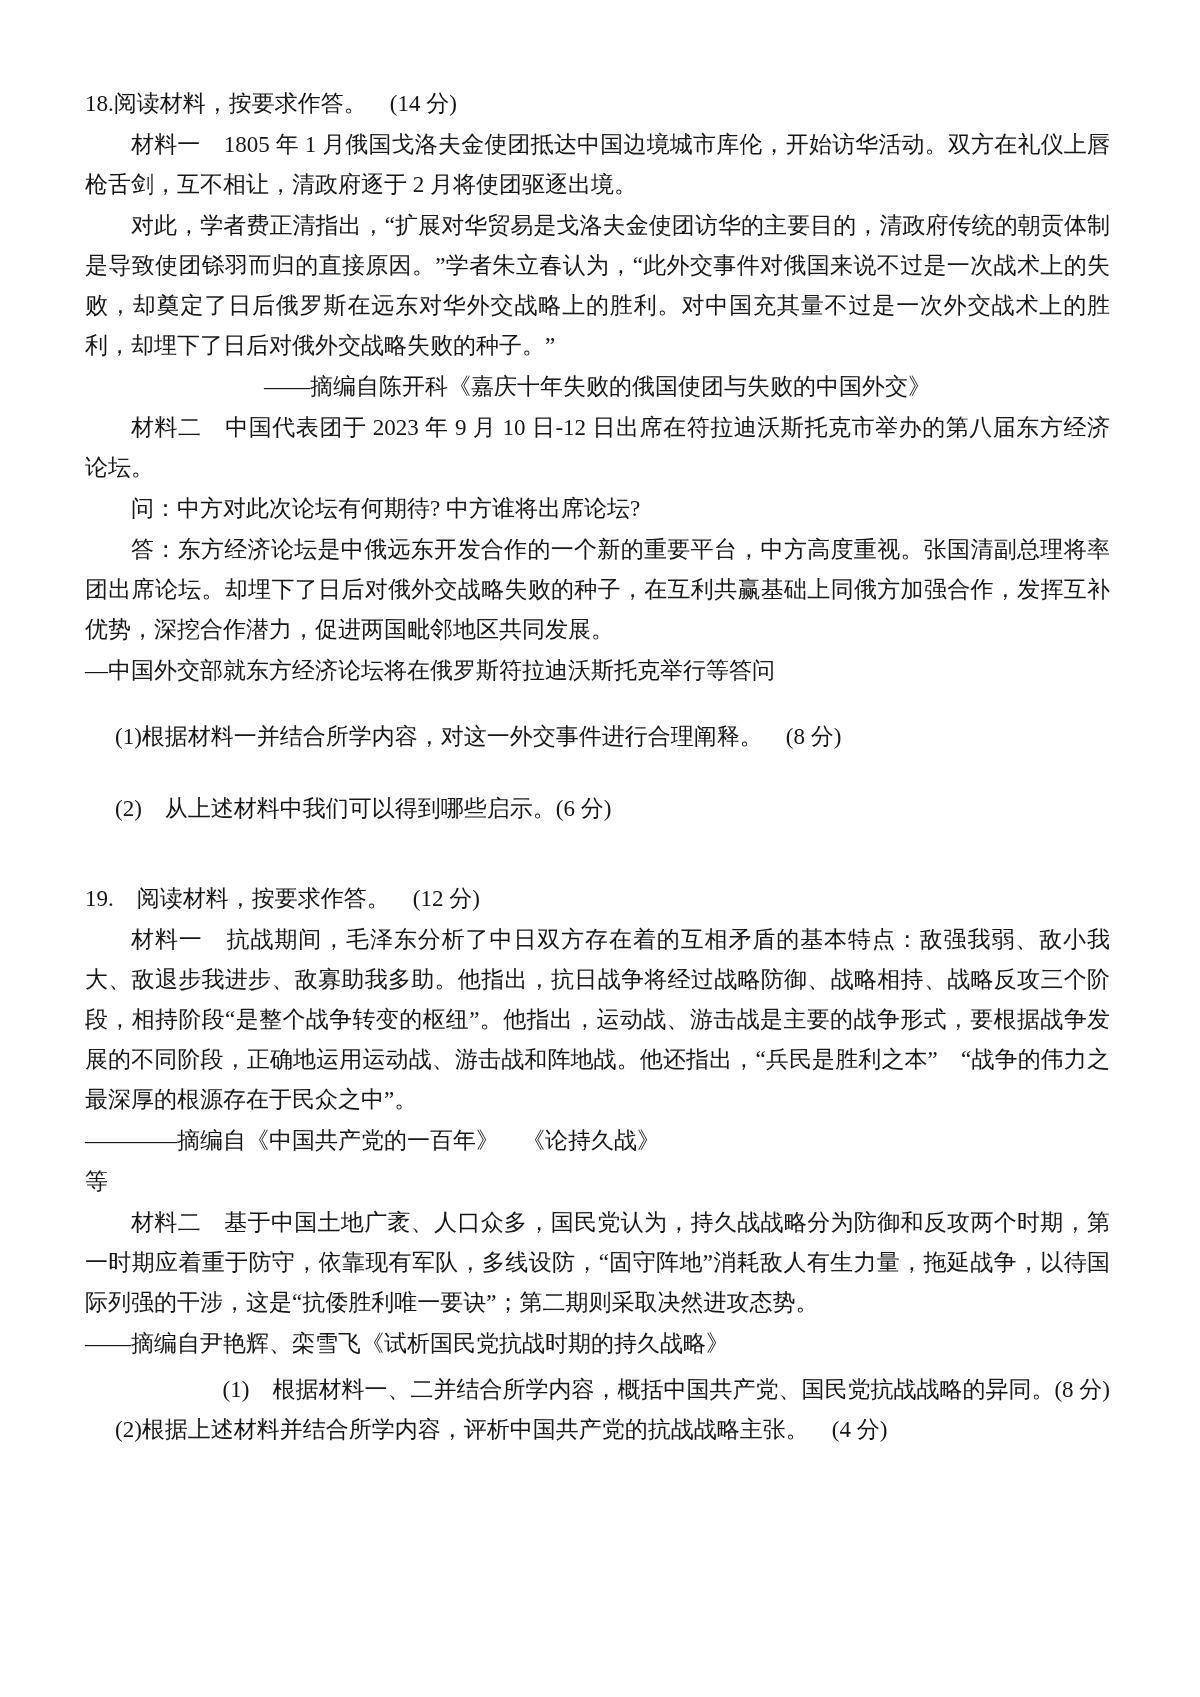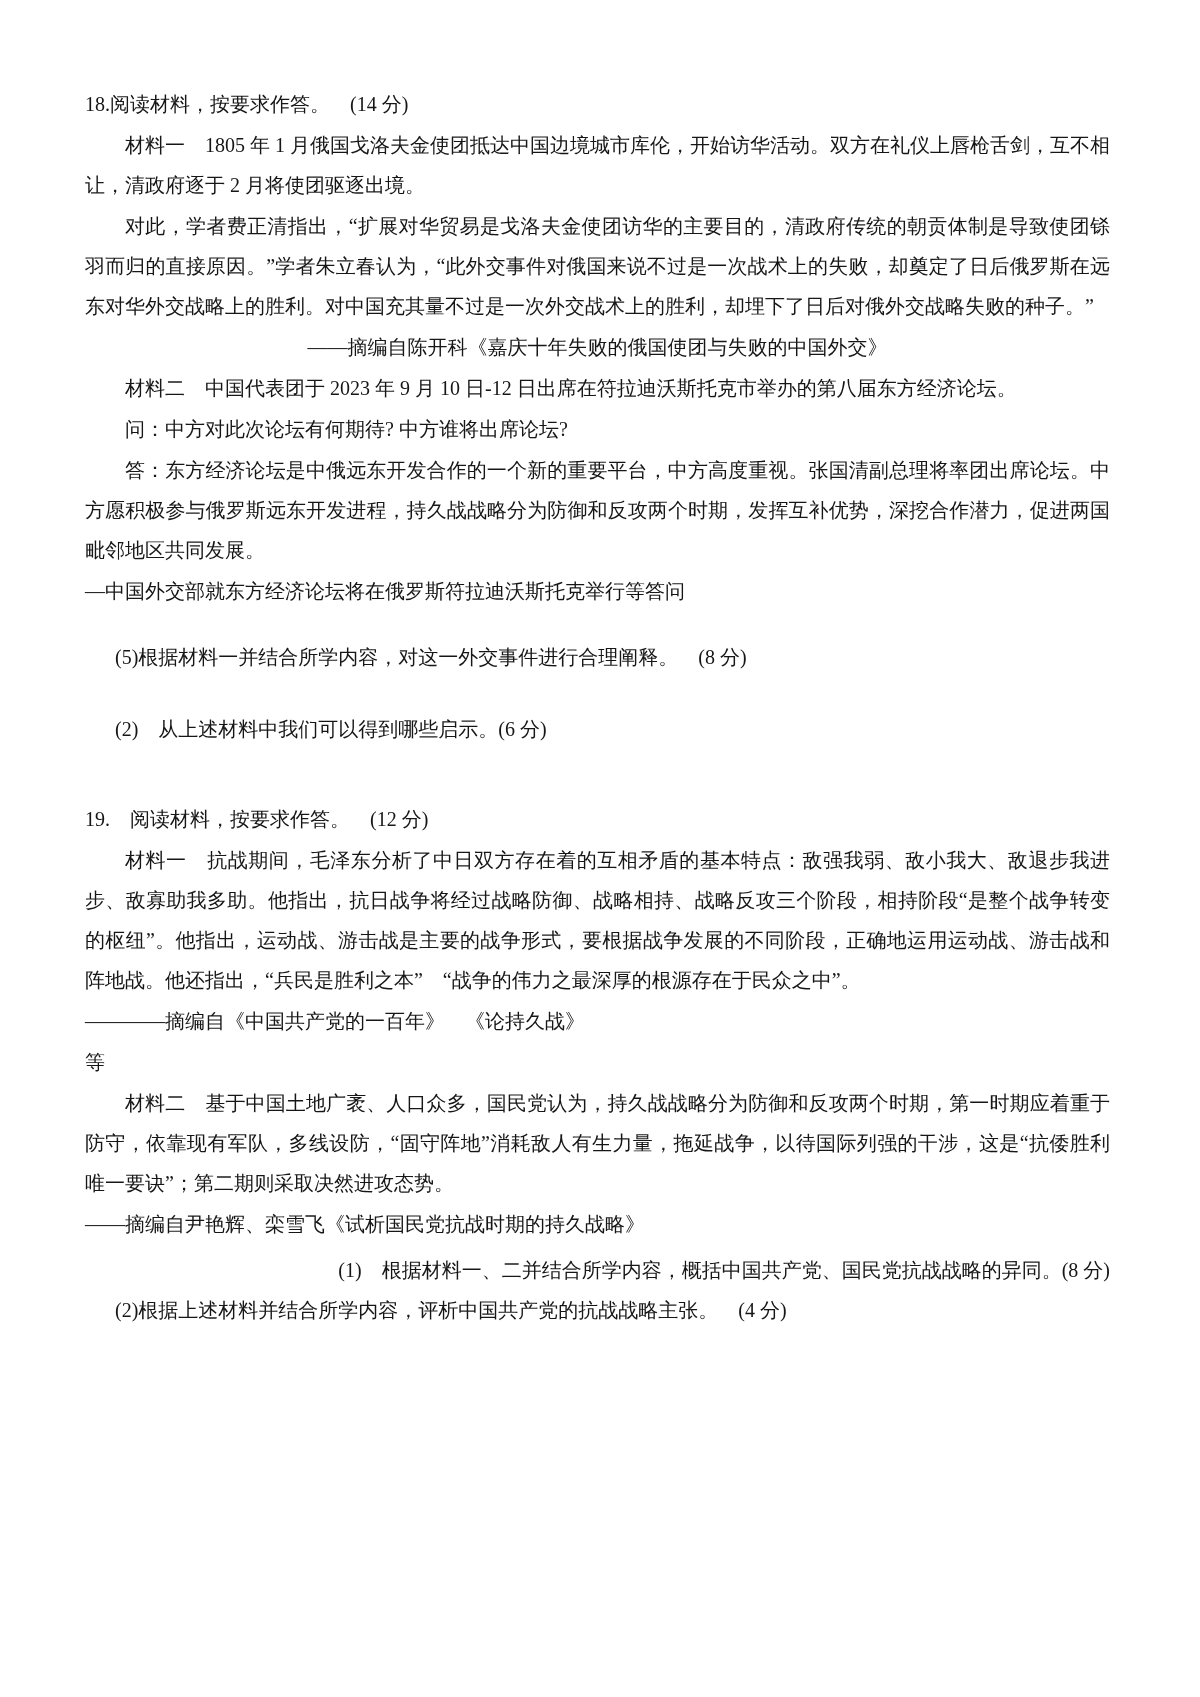--- a/index.html
+++ b/index.html
@@ -13,21 +13,21 @@
     overflow: hidden;
     font-family: "Liberation Serif", "DejaVu Serif", serif;
     color: #161616;
   }
   .page {
     box-sizing: border-box;
     width: 1200px;
     height: 1697px;
     padding: 84px 90px 0 85px;
     background: #ffffff;
-    font-size: 20px;
+    font-size: 23px;
   }
   p {
     margin: 0;
     line-height: 40px;
     text-align: justify;
     word-break: break-all;
   }
   .q-title {
     text-align: left;
   }
@@ -72,25 +72,25 @@
   <p class="p-indent">材料一　1805 年 1 月俄国戈洛夫金使团抵达中国边境城市库伦，开始访华活动。双方在礼仪上唇枪舌剑，互不相让，清政府逐于 2 月将使团驱逐出境。</p>
 
   <p class="p-indent">对此，学者费正清指出，“扩展对华贸易是戈洛夫金使团访华的主要目的，清政府传统的朝贡体制是导致使团铩羽而归的直接原因。”学者朱立春认为，“此外交事件对俄国来说不过是一次战术上的失败，却奠定了日后俄罗斯在远东对华外交战略上的胜利。对中国充其量不过是一次外交战术上的胜利，却埋下了日后对俄外交战略失败的种子。”</p>
 
   <p class="source-right">——摘编自陈开科《嘉庆十年失败的俄国使团与失败的中国外交》</p>
 
   <p class="p-indent">材料二　中国代表团于 2023 年 9 月 10 日-12 日出席在符拉迪沃斯托克市举办的第八届东方经济论坛。</p>
 
   <p class="p-indent">问：中方对此次论坛有何期待? 中方谁将出席论坛?</p>
 
-  <p class="p-indent">答：东方经济论坛是中俄远东开发合作的一个新的重要平台，中方高度重视。张国清副总理将率团出席论坛。中方愿积极参与俄罗斯远东开发进程，持久战战略分为防御和反攻两个时期，发挥互补优势，深挖合作潜力，促进两国毗邻地区共同发展。</p>
+  <p class="p-indent">答：东方经济论坛是中俄远东开发合作的一个新的重要平台，中方高度重视。张国清副总理将率团出席论坛。却埋下了日后对俄外交战略失败的种子，在互利共赢基础上同俄方加强合作，发挥互补优势，深挖合作潜力，促进两国毗邻地区共同发展。</p>
 
   <p class="source-center">—中国外交部就东方经济论坛将在俄罗斯符拉迪沃斯托克举行等答问</p>
 
-  <p class="subq mt-sub1">(5)根据材料一并结合所学内容，对这一外交事件进行合理阐释。　(8 分)</p>
+  <p class="subq mt-sub1">(1)根据材料一并结合所学内容，对这一外交事件进行合理阐释。　(8 分)</p>
 
   <p class="subq mt-sub2">(2)　从上述材料中我们可以得到哪些启示。(6 分)</p>
 
   <p class="q-title mt-q19">19.　阅读材料，按要求作答。　(12 分)</p>
 
   <p class="p-indent">材料一　抗战期间，毛泽东分析了中日双方存在着的互相矛盾的基本特点：敌强我弱、敌小我大、敌退步我进步、敌寡助我多助。他指出，抗日战争将经过战略防御、战略相持、战略反攻三个阶段，相持阶段“是整个战争转变的枢纽”。他指出，运动战、游击战是主要的战争形式，要根据战争发展的不同阶段，正确地运用运动战、游击战和阵地战。他还指出，“兵民是胜利之本”　“战争的伟力之最深厚的根源存在于民众之中”。</p>
 
   <p class="source-right-pad">————摘编自《中国共产党的一百年》　《论持久战》</p>
 
   <p class="plain-left">等</p>

